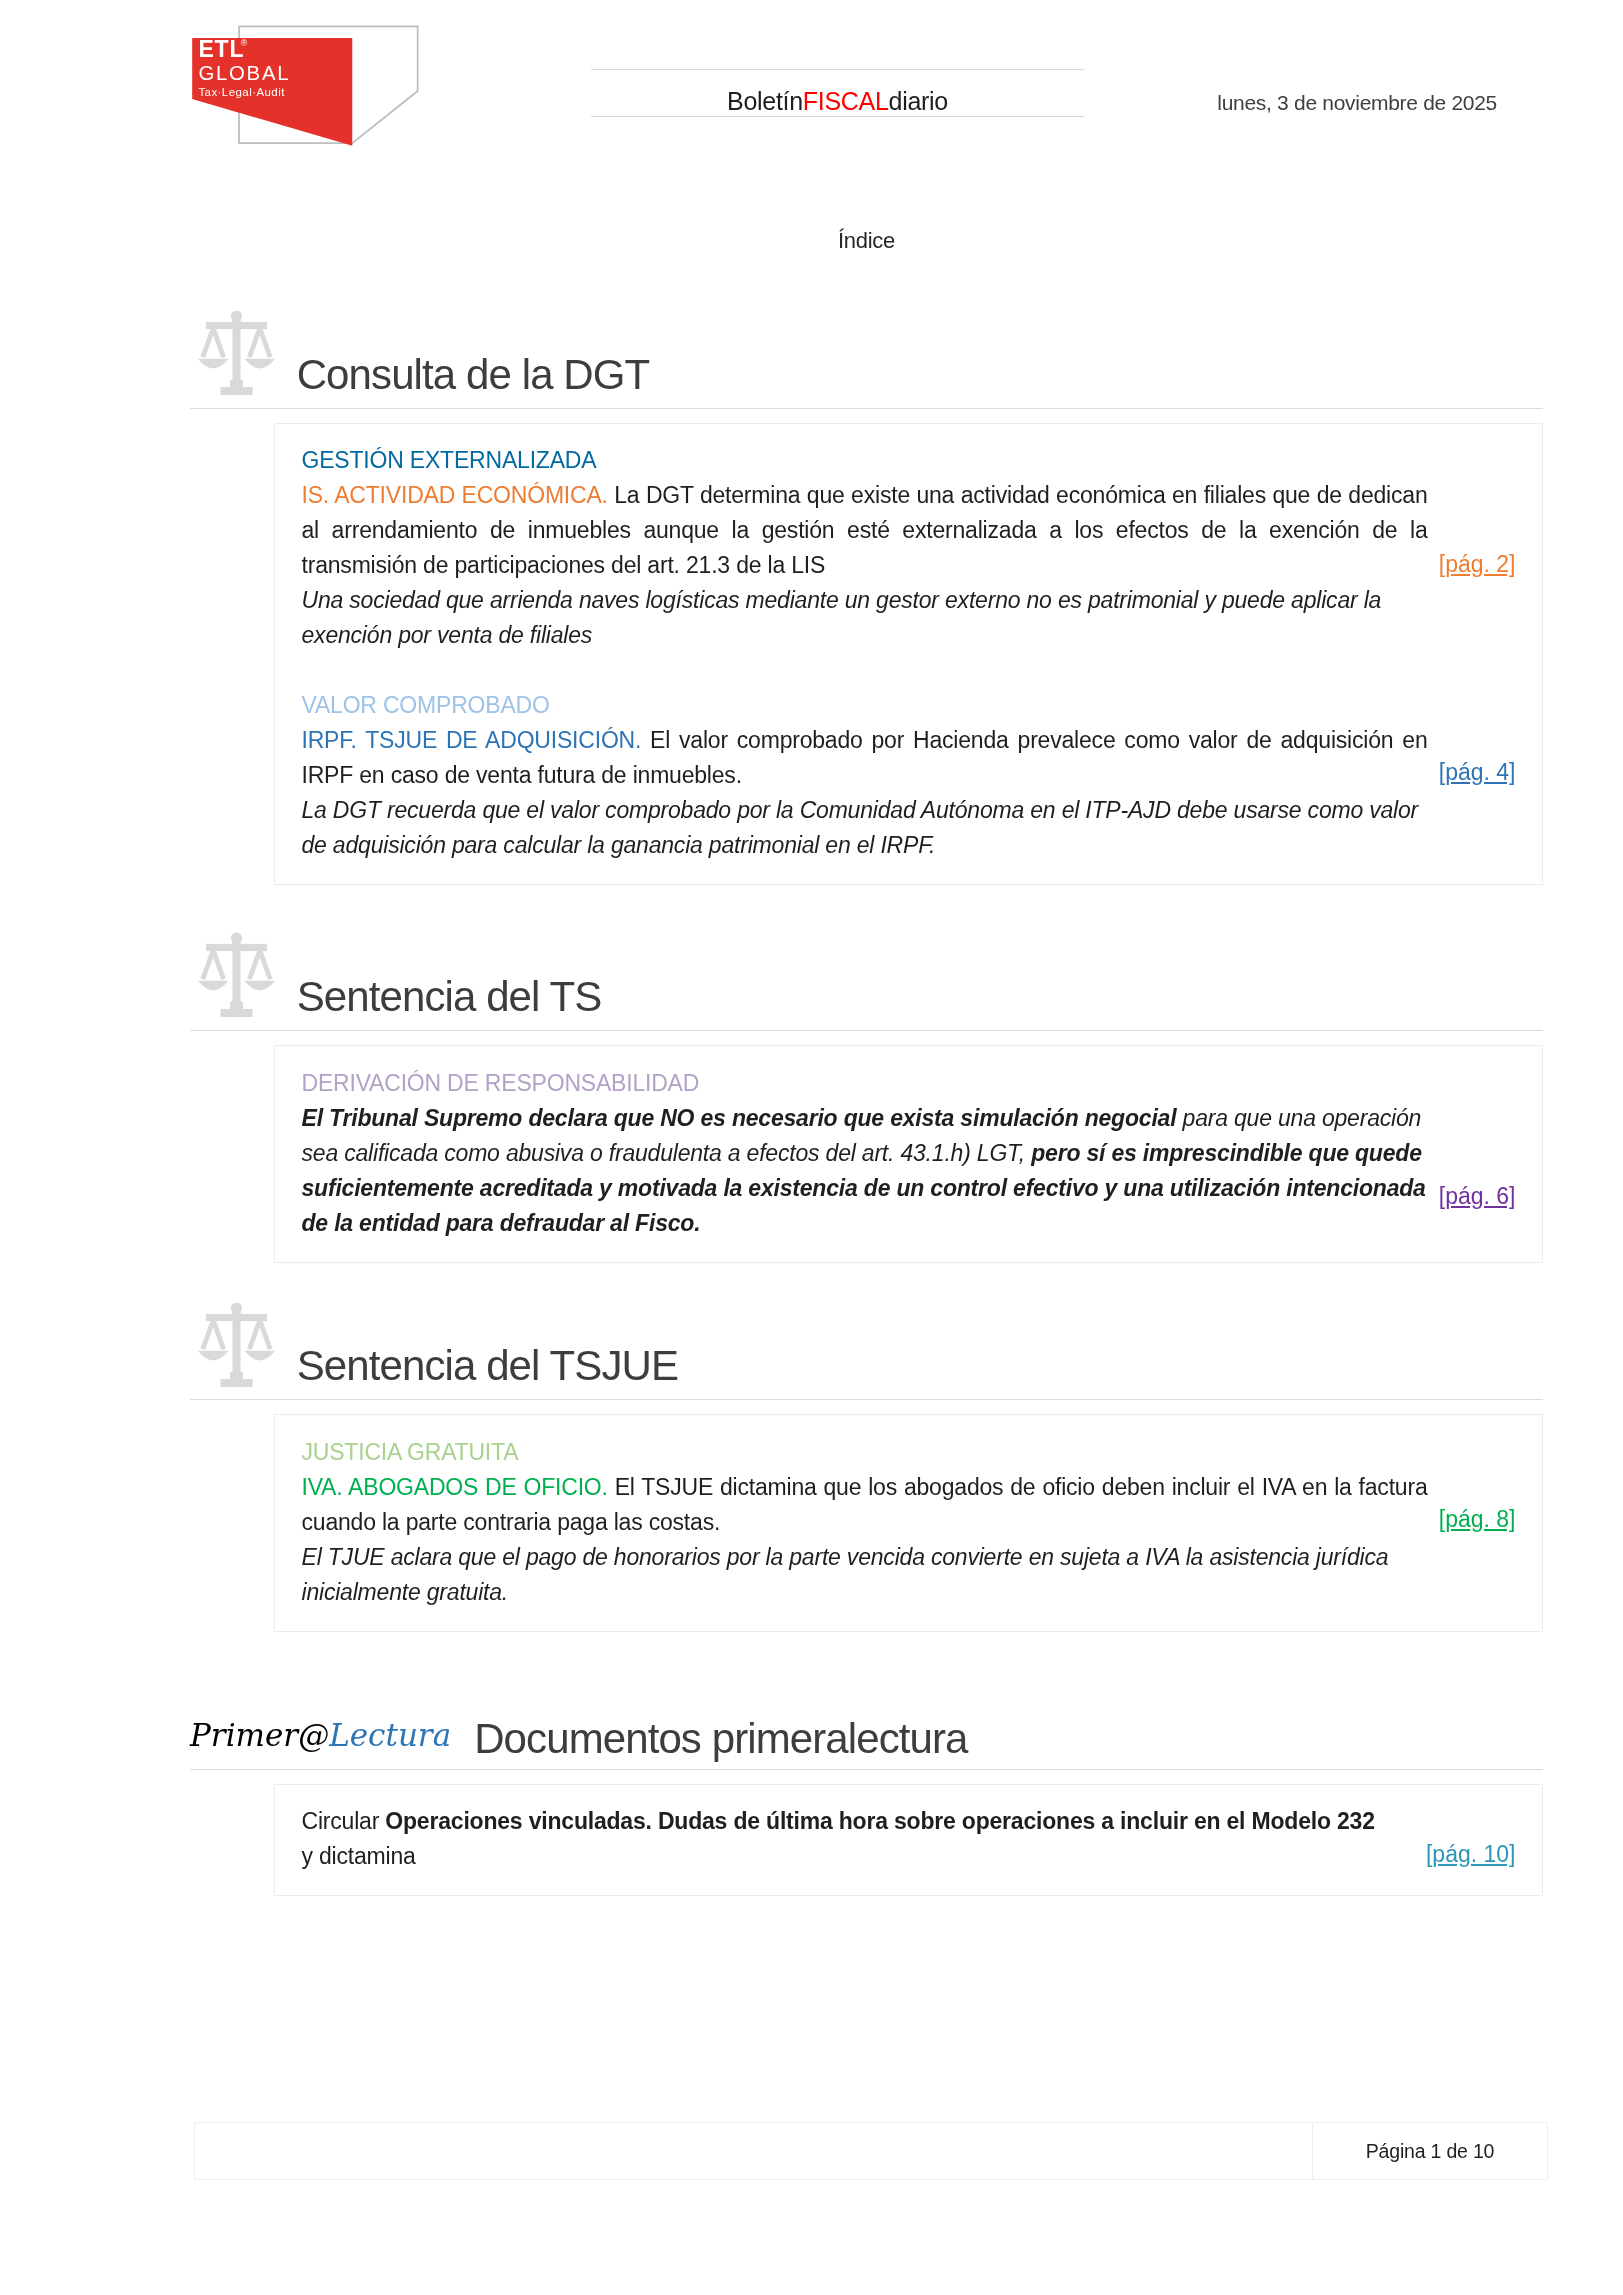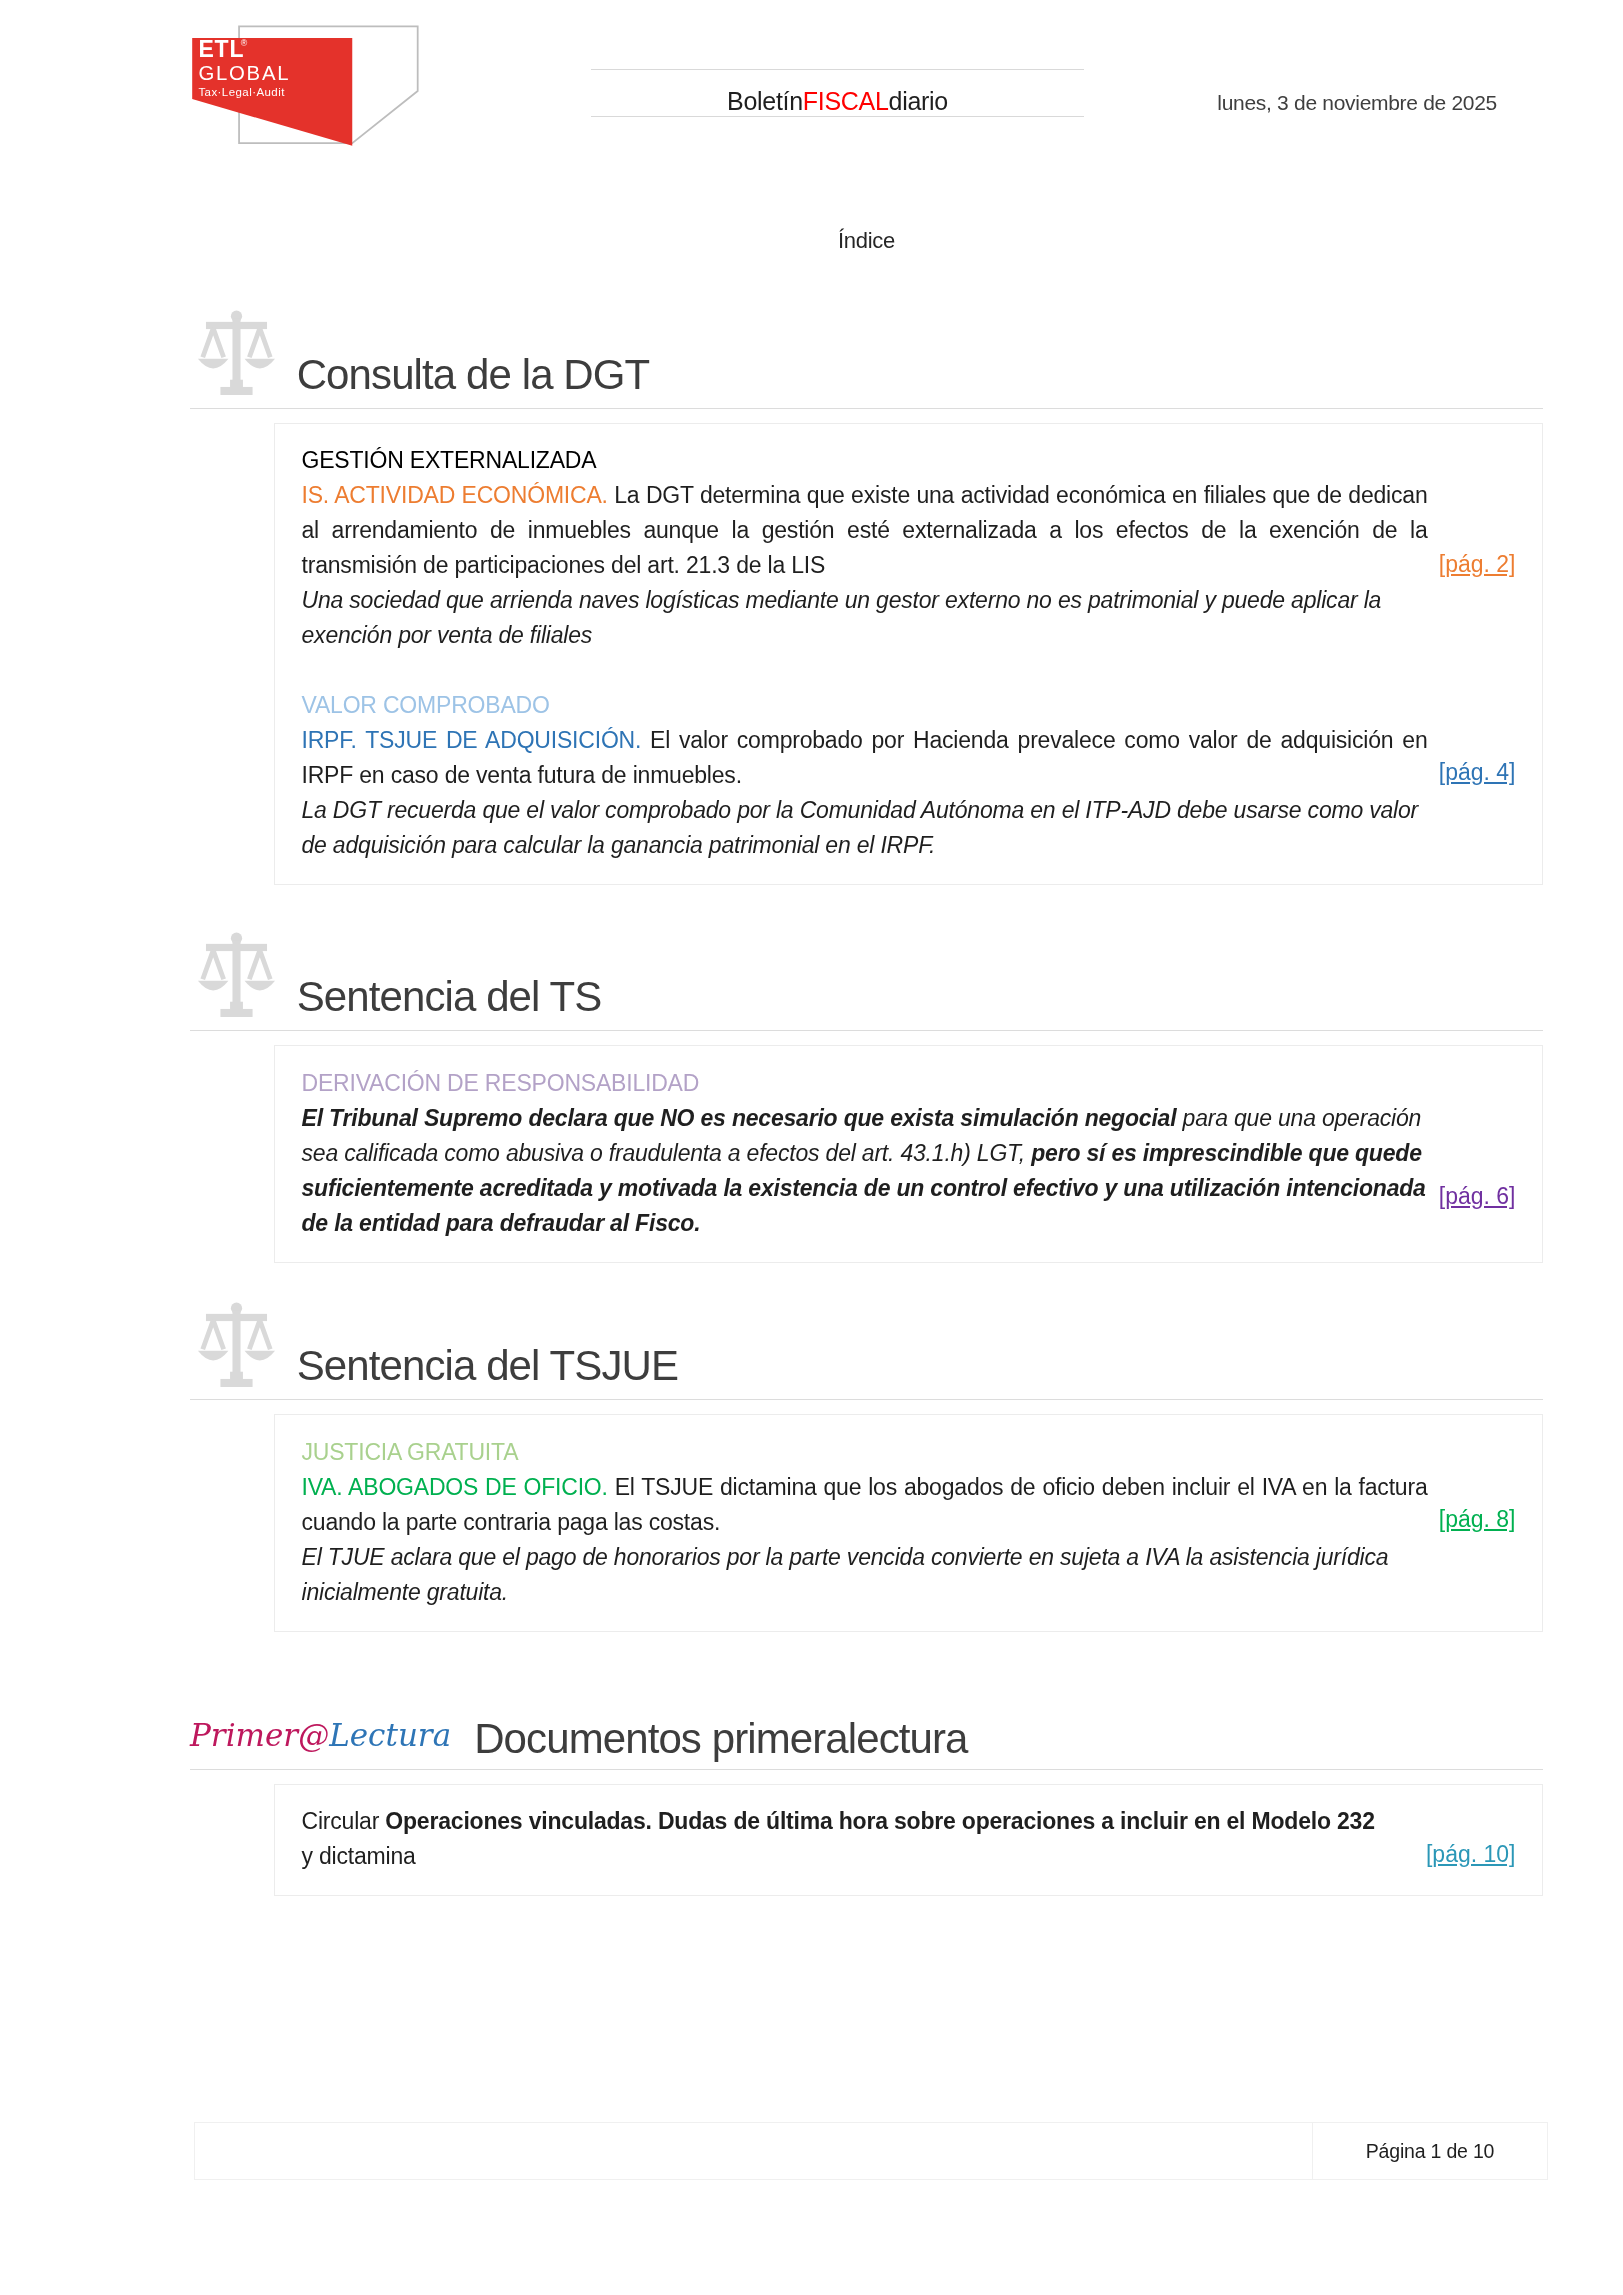--- a/index.html
+++ b/index.html
@@ -38,39 +38,39 @@
 
   .pag { position:absolute; right:0; font-size:23px; text-decoration:underline; white-space:nowrap; cursor:pointer; }
   .pag-1 { top:108px; }
   .pag-2 { top:71px; }
   .pag-3 { top:117px; }
   .pag-4 { top:71px; }
   .pag-5 { top:37px; }
 
   
   .c-orange   { color:#ED7D31; }
-  .c-orange-l { color:#000000; }
+  .c-orange-l { color:#0369a1; }
   .c-blue     { color:#2E74B5; }
   .c-blue-l   { color:#9DC3E6; }
   .c-purple   { color:#7030A0; }
   .c-purple-l { color:#B3A2C7; }
   .c-green    { color:#00B050; }
   .c-green-l  { color:#A9D18E; }
   .c-teal     { color:#2B97B7; }
 
   
   .sec-dgt   { margin-top:55px; }
   .sec-ts    { margin-top:46px; }
   .sec-tsjue { margin-top:38px; }
   .sec-pl    { margin-top:85px; }
 
   
   .pl-head { display:flex; align-items:flex-end; }
   .pl-brand { font-family:"DejaVu Serif", serif; font-style:italic; font-size:31px; padding-bottom:7px; white-space:nowrap; }
-  .pl-brand .p1 { color:#be185d; }
+  .pl-brand .p1 { color:#000000; }
   .pl-brand .p2 { color:#2E75B6; }
   .pl-title { margin-left:23px; font-size:42px; letter-spacing:-0.9px; color:#3d3d3d; line-height:1.0; }
 
   .bold { font-weight:bold; }
 
   
   .footer { position:absolute; left:194px; top:2122px; width:1354px; height:58px;
             border:1.8px solid #f0f0f0; display:flex; }
   .footer .cell-main { flex:1 1 auto; }
   .footer .cell-page { flex:0 0 235px; border-left:1.8px solid #f0f0f0;

